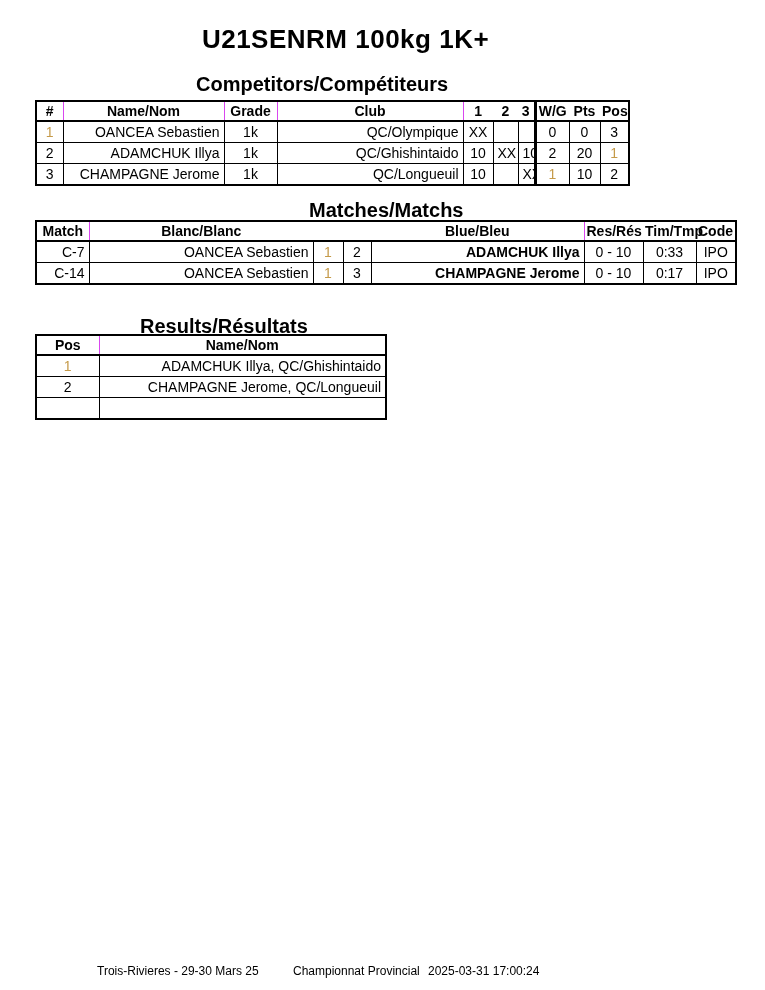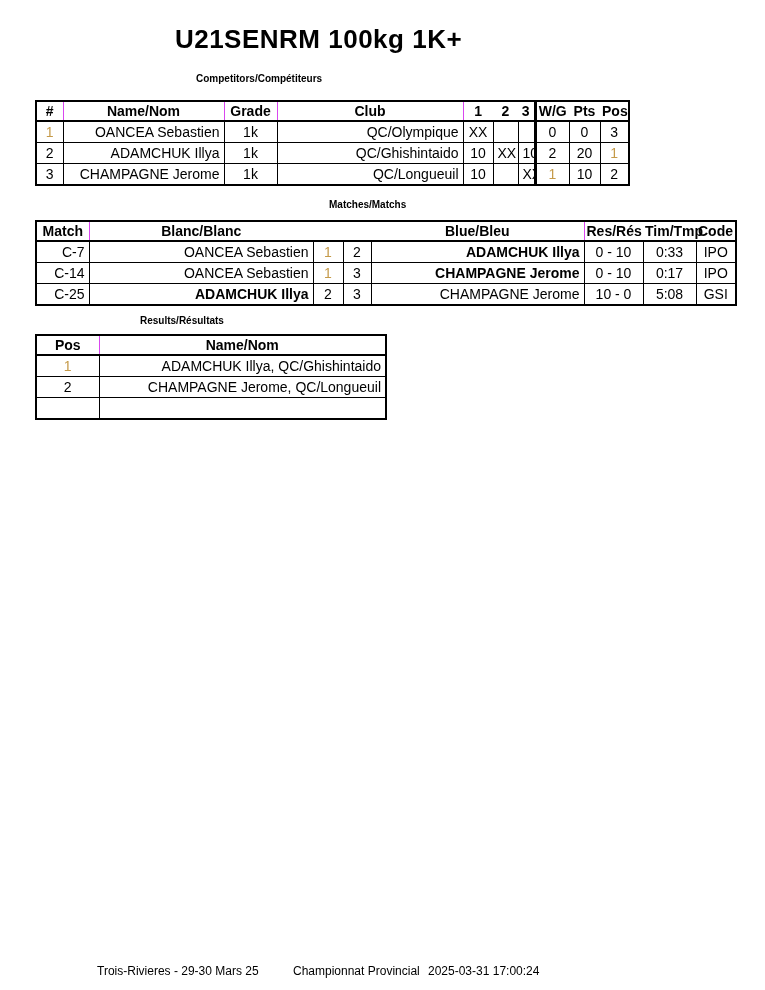--- a/index.html
+++ b/index.html
@@ -2,27 +2,27 @@
 <html style="--gold: #C59A49;"><head>
 <meta charset="utf-8">
 <style>
   html,body{margin:0;padding:0;background:#ffffff;}
   .page{
     position:relative;width:765px;height:990px;background:#ffffff;
     font-family:"Liberation Sans", sans-serif;color:#000;overflow:hidden;
   }
   .title{
     position:absolute;top:24px;left:0;width:637px;text-align:center;
-    font-size:26px;font-weight:bold;letter-spacing:0.5px;
+    font-size:26px;font-weight:bold;letter-spacing:0.5px;padding-left:27px;
   }
   .section-heading{
-    position:absolute;font-size:10px;font-weight:bold;white-space:nowrap;
+    position:absolute;font-size:20px;font-weight:bold;white-space:nowrap;
   }
   .comp-heading{top:73px;left:196px;}
-  .match-heading{top:199px;left:309px;margin-left:20px;}
+  .match-heading{top:199px;left:309px;}
   .result-heading{top:315px;left:140px;}
 
   table{
     position:absolute;border-collapse:collapse;table-layout:fixed;
     border:2px solid #000;font-size:14px;
   }
   th,td{
     height:20px;padding:0 4px;overflow:hidden;white-space:nowrap;
     vertical-align:middle;font-size:14px;line-height:20px;
   }
@@ -167,30 +167,20 @@
       <tr>
         <td class="l">C-14</td>
         <td class="l">OANCEA Sebastien</td>
         <td class="c gold">1</td>
         <td class="c">3</td>
         <td class="l bold">CHAMPAGNE Jerome</td>
         <td class="c">0 - 10</td>
         <td class="c">0:17</td>
         <td class="c">IPO</td>
       </tr>
-      <tr>
-        <td class="l">C-25</td>
-        <td class="l bold">ADAMCHUK Illya</td>
-        <td class="c">2</td>
-        <td class="c">3</td>
-        <td class="l">CHAMPAGNE Jerome</td>
-        <td class="c">10 - 0</td>
-        <td class="c">5:08</td>
-        <td class="c">GSI</td>
-      </tr>
     </tbody>
   </table>
 
   <div class="section-heading result-heading">Results/Résultats</div>
 
   <table class="result-table">
     <colgroup>
       <col style="width:63px">
         <col style="width:287px">
     </colgroup>

